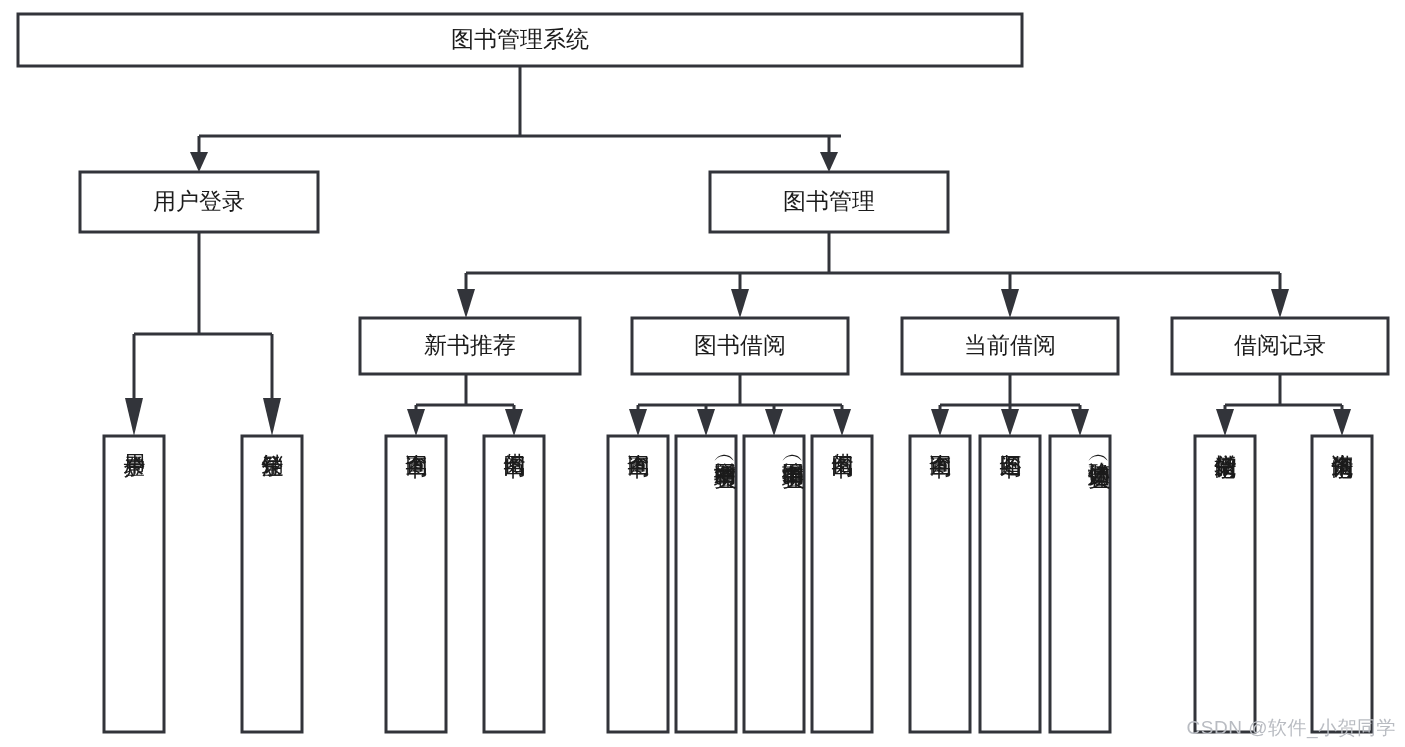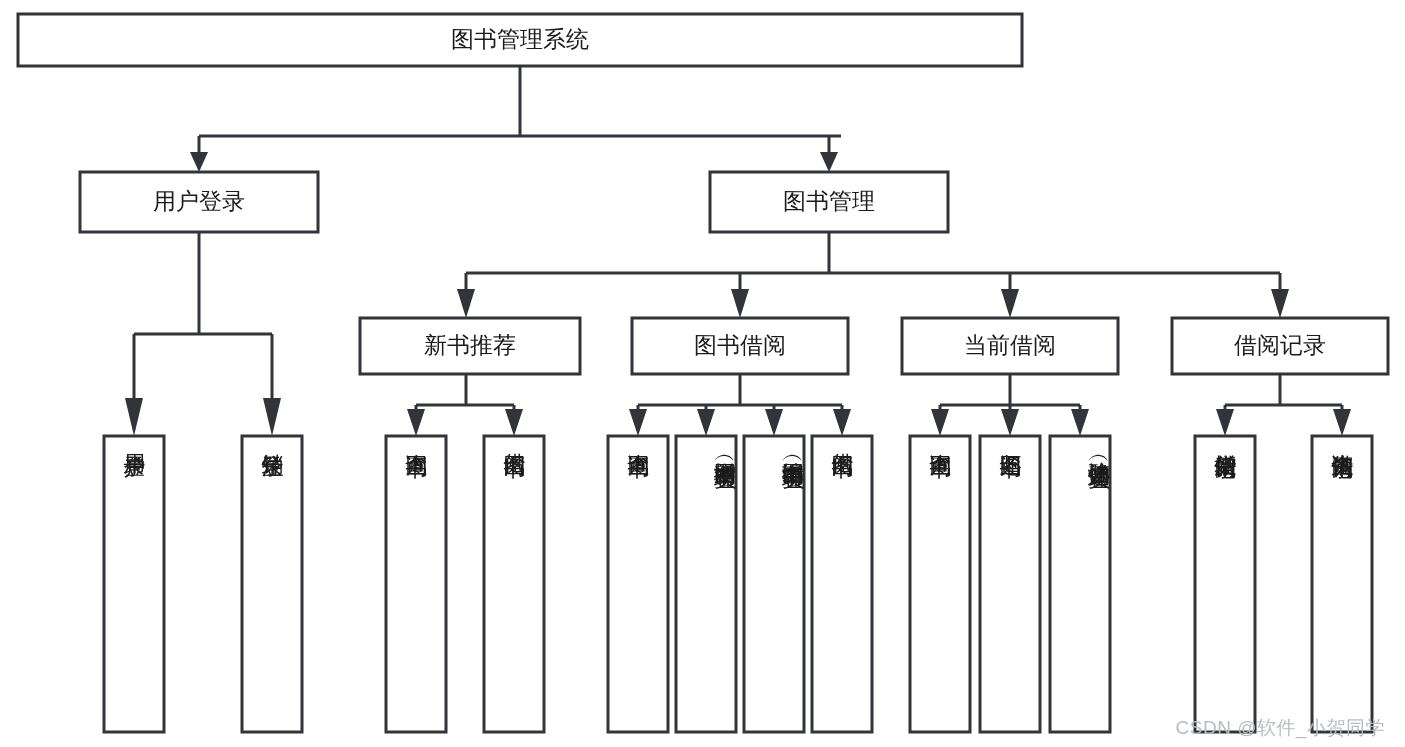--- a/index.html
+++ b/index.html
@@ -58,21 +58,21 @@
     color: #1b1b1b;
     letter-spacing: 1px;
     display: flex;
     align-items: center;
     justify-content: flex-start;
     white-space: nowrap;
     pointer-events: none;
   }
   .watermark {
     position: absolute;
-    right: 20px;
+    right: 9px;
     bottom: 6px;
     font-family: "Liberation Sans", "DejaVu Sans", sans-serif;
     font-size: 19px;
     color: #b9bcc2;
     white-space: nowrap;
     letter-spacing: 0.5px;
   }
 </style>
 </head>
 <body>

